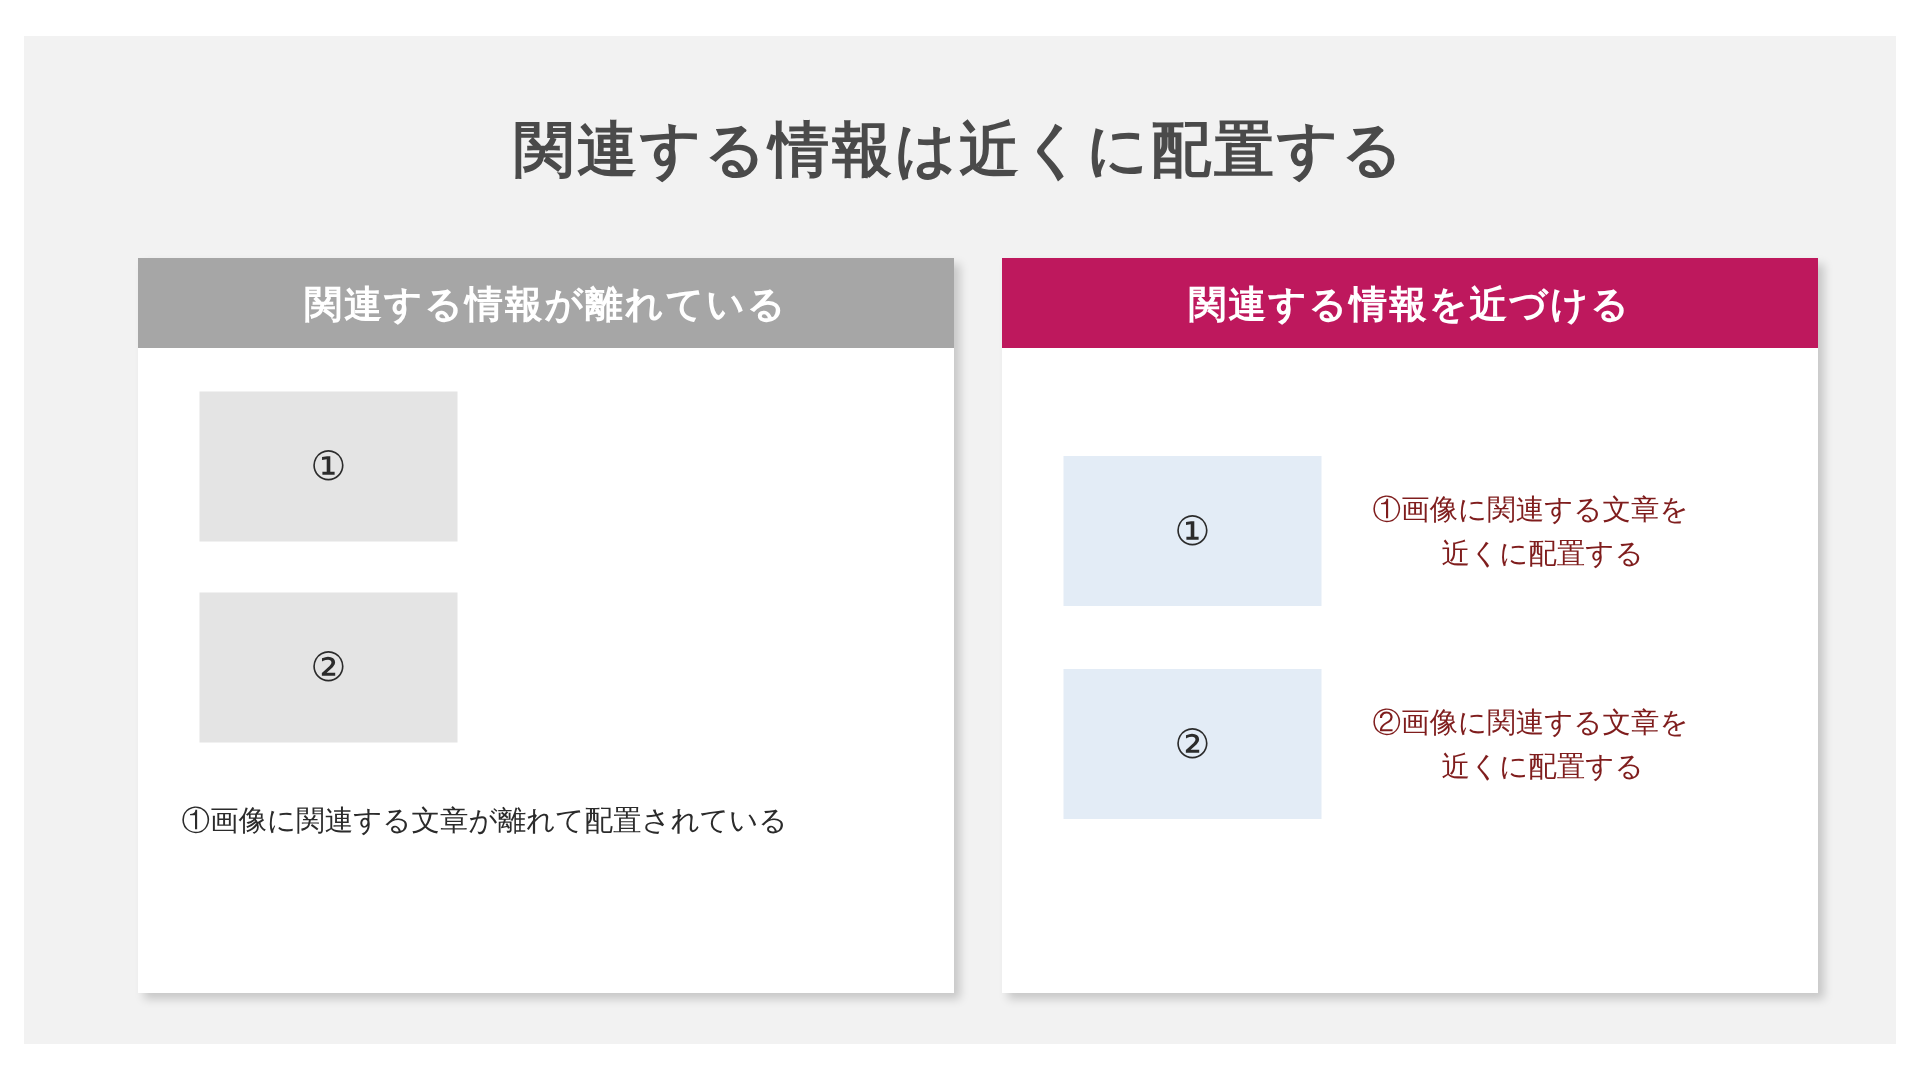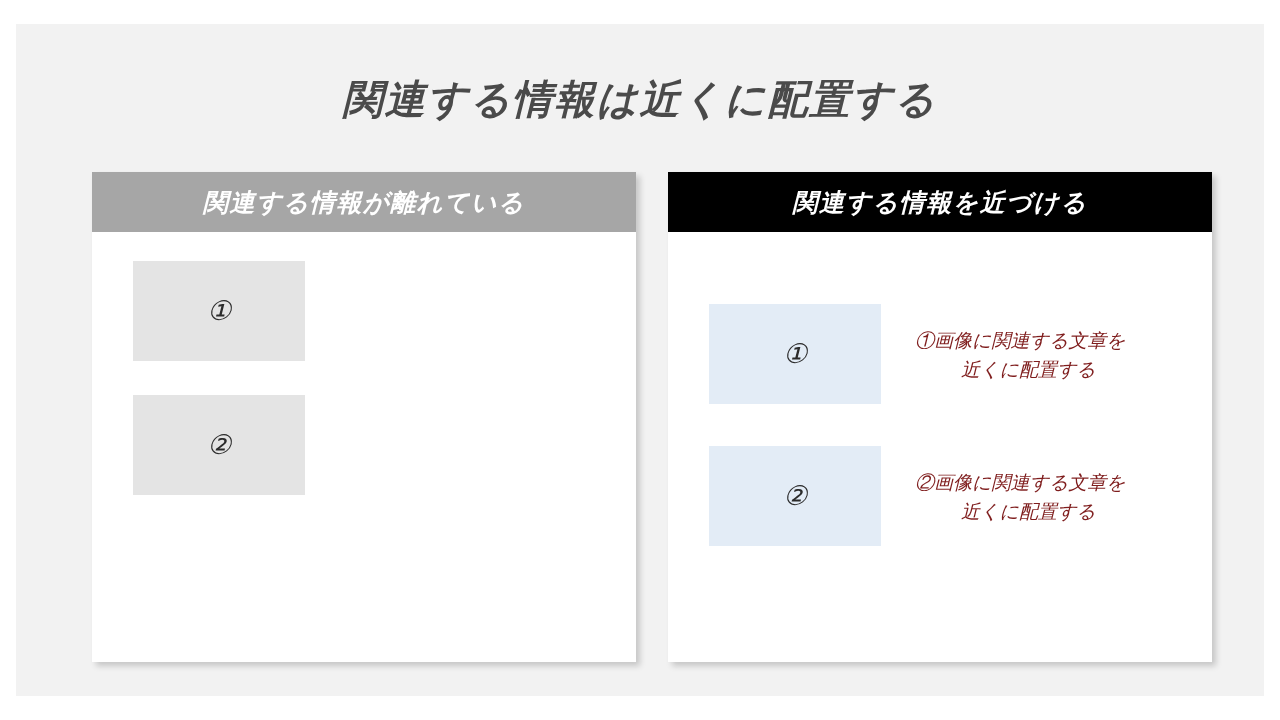--- a/index.html
+++ b/index.html
@@ -13,21 +13,20 @@
     font-family: "Liberation Sans", sans-serif;
     overflow: hidden;
   }
   .slide {
     position: absolute;
     left: 16px;
     top: 24px;
     width: 1248px;
     height: 672px;
     background: #f2f2f2;
-    font-style: italic;
   }
   .slide-title {
     position: absolute;
     left: 0;
     top: 48px;
     width: 100%;
     text-align: center;
     font-size: 40px;
     font-weight: bold;
     color: #4a4a4a;
@@ -48,21 +47,21 @@
     height: 60px;
     display: flex;
     align-items: center;
     justify-content: center;
     color: #ffffff;
     font-size: 25px;
     font-weight: bold;
     letter-spacing: 1.5px;
   }
   .header-gray { background: #a6a6a6; }
-  .header-blue { background: #000000; }
+  .header-blue { background: #be185d; }
   .panel-body {
     position: relative;
     height: 430px;
   }
 
   
   .img-box-gray {
     position: absolute;
     width: 172px;
     height: 100px;
@@ -134,20 +133,21 @@
 
   <div class="panel panel-left">
     <div class="panel-header header-gray">関連する情報が離れている</div>
     <div class="panel-body">
       <div class="img-box-gray img1-left">
         <span>①</span>
       </div>
       <div class="img-box-gray img2-left">
         <span>②</span>
       </div>
+      <div class="left-text left-text-1">①画像に関連する文章が離れて配置されている</div>
     </div>
   </div>
 
   <div class="panel panel-right">
     <div class="panel-header header-blue">関連する情報を近づける</div>
     <div class="panel-body">
 
       <div class="pair pair-1">
         <div class="img-box-blue">
           <span>①</span>

